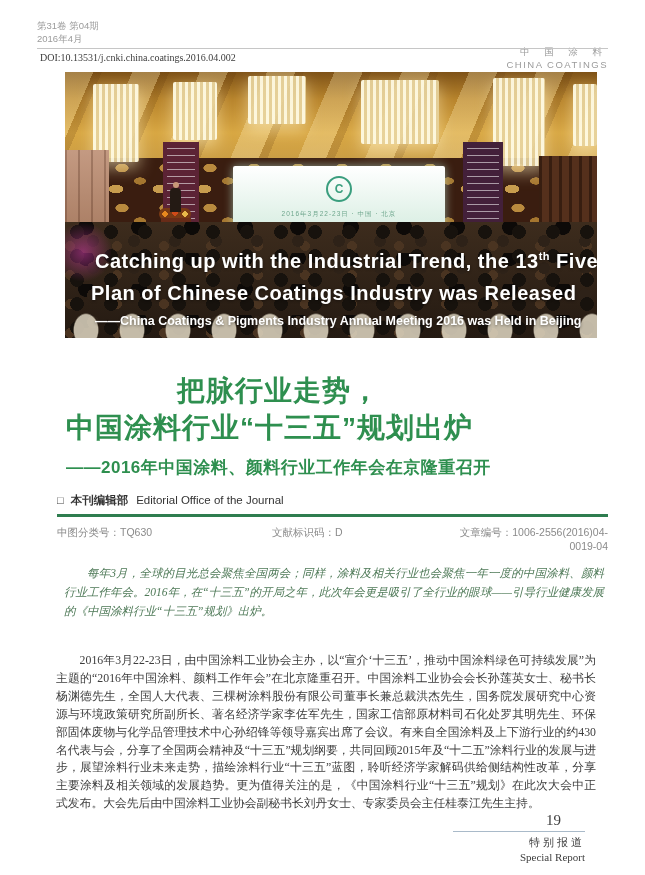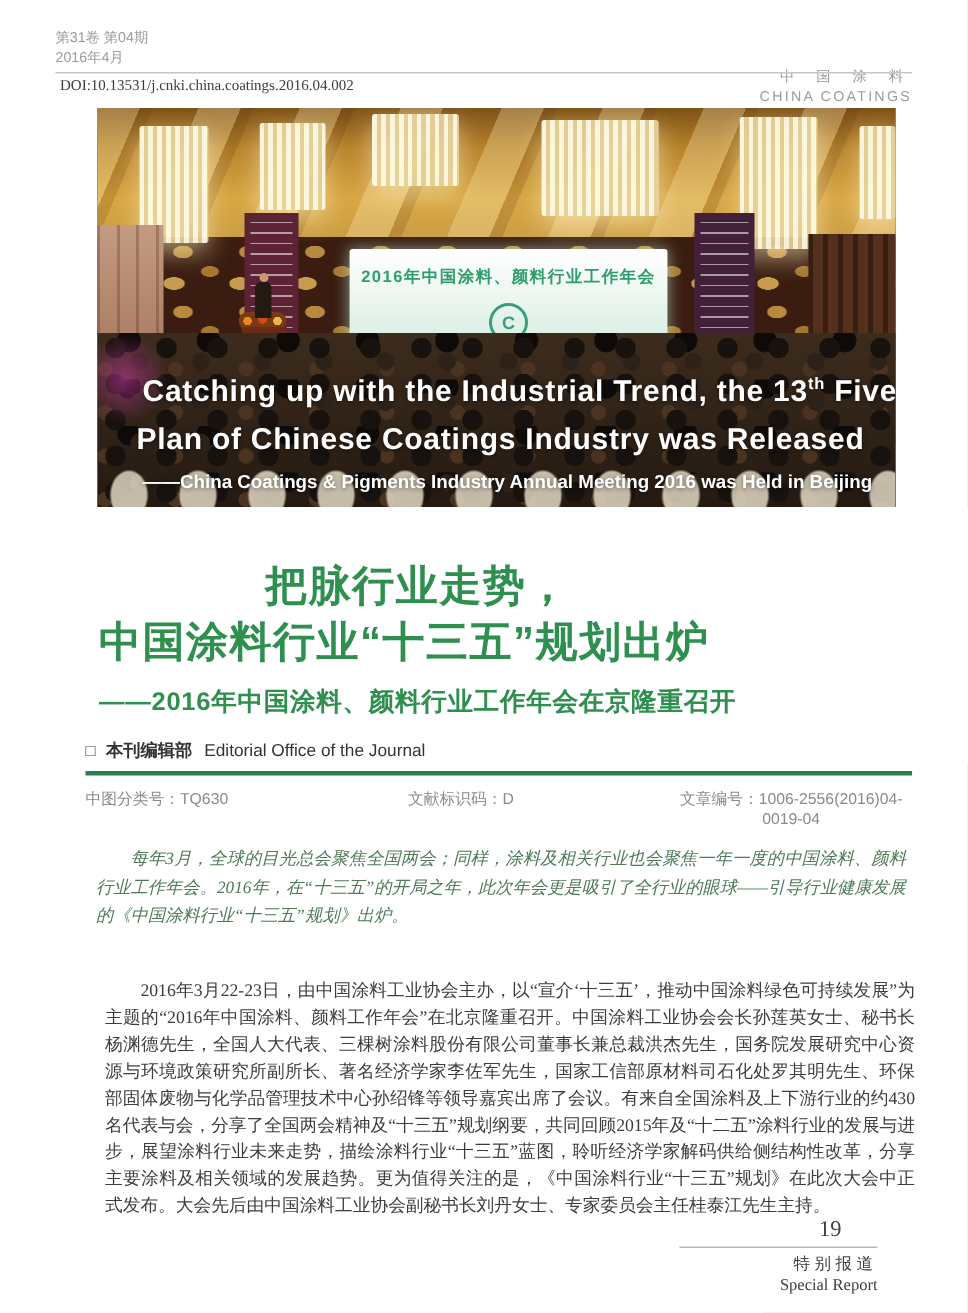--- a/index.html
+++ b/index.html
@@ -83,27 +83,27 @@
   .title .t1{font-size:28px;line-height:37px;letter-spacing:1px;text-align:center;}
   .title .t2{font-size:28px;line-height:38px;letter-spacing:1px;}
   .title .sub{font-size:17px;margin-top:9px;letter-spacing:.5px;}
   .byline{position:absolute;left:57px;top:493px;font-size:11.5px;color:#333;}
   .byline .box{margin-right:7px;font-size:11px;color:#444;}
   .byline .cn{font-weight:bold;margin-right:8px;}
   .green-rule{position:absolute;left:57px;right:37px;top:514px;height:3px;background:#2e7d4f;}
   .meta{position:absolute;left:57px;right:37px;top:526px;display:flex;font-size:10.5px;color:#8a8a8a;}
   .meta .m1{width:215px;}
   .meta .m2{width:175px;}
-  .meta .m3{flex:1;text-align:center;}
+  .meta .m3{flex:1;text-align:right;}
 
   
   .abstract{position:absolute;left:64px;width:540px;top:564px;
       font-family:"Liberation Serif",serif;font-style:italic;
       font-size:11.5px;line-height:18.8px;color:#4f7a58;text-align:justify;text-indent:2em;}
-  .bodytext{position:absolute;left:70px;width:540px;top:652px;
+  .bodytext{position:absolute;left:56px;width:540px;top:652px;
       font-family:"Liberation Serif",serif;
       font-size:11.8px;line-height:17.9px;color:#3d3d3d;text-align:justify;text-indent:2em;}
 
   
   .footer{position:absolute;right:60px;top:812px;text-align:right;color:#404040;}
   .footer .pg{font-family:"Liberation Serif",serif;font-size:15px;padding-right:24px;}
   .footer .fline{width:132px;border-top:1px solid #a9bac9;margin:2px 0 3px auto;}
   .footer .cn{font-size:11px;letter-spacing:3px;}
   .footer .en{font-family:"Liberation Serif",serif;font-size:11px;margin-top:1px;}
 </style>
@@ -136,21 +136,20 @@
     <div class="chand" style="left:108px;top:10px;width:44px;height:58px;"></div>
     <div class="chand" style="left:183px;top:4px;width:58px;height:48px;"></div>
     <div class="chand" style="left:296px;top:8px;width:78px;height:64px;"></div>
     <div class="chand" style="left:428px;top:6px;width:52px;height:88px;"></div>
     <div class="chand" style="left:508px;top:12px;width:24px;height:62px;"></div>
     <div class="pillar-left"></div>
     <div class="wall-right"></div>
     <div class="banner l"></div>
     <div class="banner r"></div>
     <div class="screen">
-      <div class="stitle">2016年中国涂料、颜料行业工作年会</div>
       <div class="slogo">C</div>
       <div class="sdate">2016年3月22-23日 · 中国 · 北京</div>
     </div>
     <div class="flowers"></div>
     <div class="speaker"></div>
     <div class="rostrum"></div>
     <div class="audience"></div>
     <div class="glow"></div>
     <div class="chairs"></div>
     <div class="overlay">

